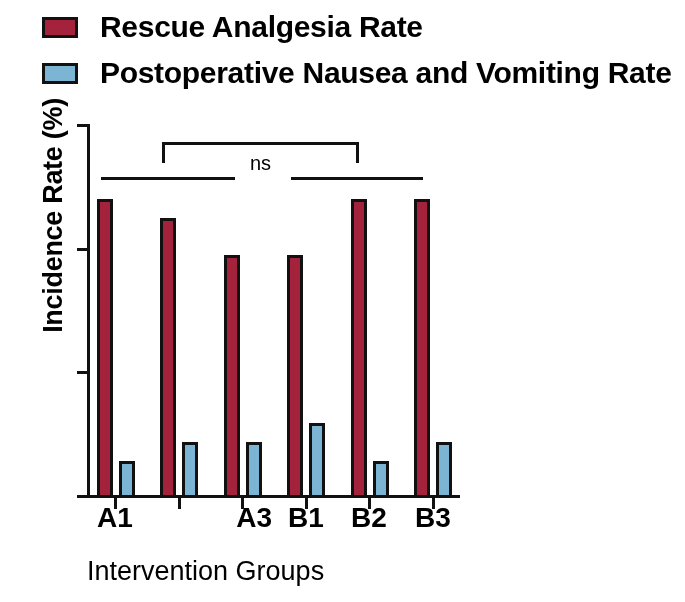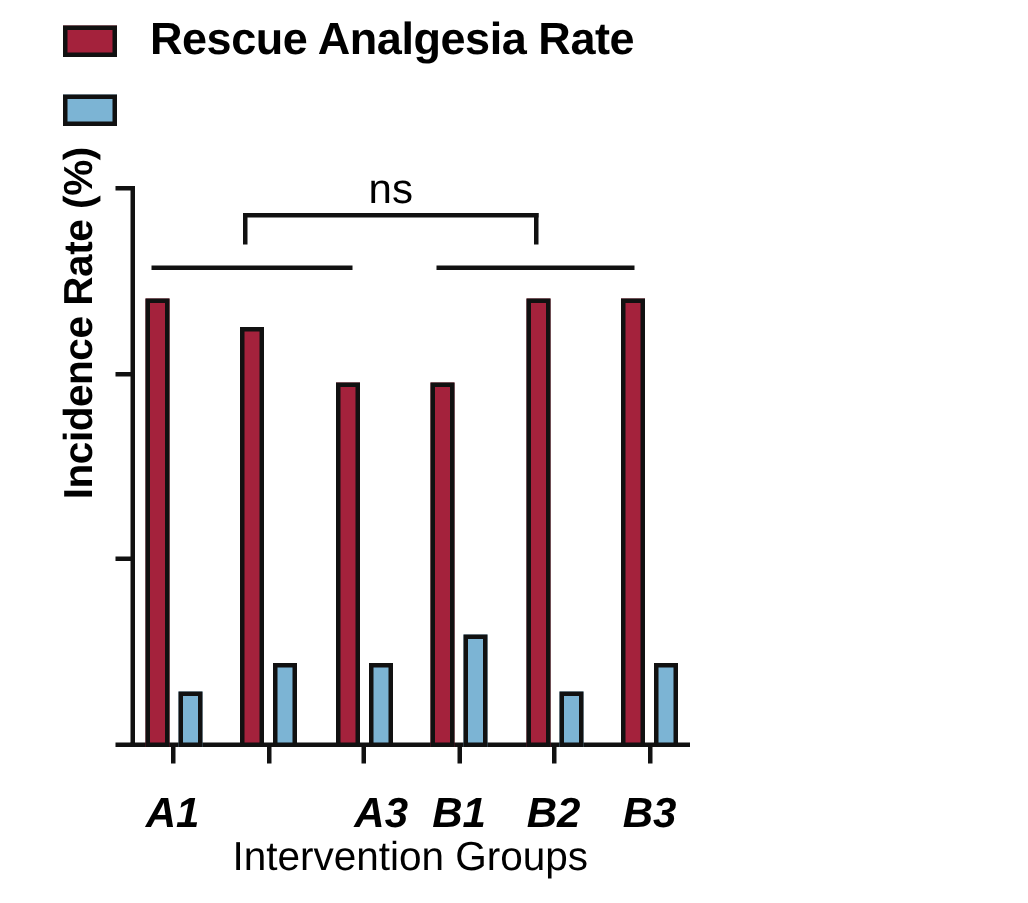--- a/index.html
+++ b/index.html
@@ -62,21 +62,21 @@
     font-size: 27px;
     font-weight: bold;
     letter-spacing: -0.3px;
     white-space: nowrap;
   }
   #x-axis-title {
     position: absolute;
     left: 87px;
     top: 556px;
     width: 373px;
-    text-align: center;
+    text-align: left;
     font-size: 27px;
     white-space: nowrap;
   }
 
   
   #plot {
     position: absolute;
     left: 0; top: 0;
     width: 543px;
     height: 602px;
@@ -117,28 +117,27 @@
 
   .x-tick-mark {
     position: absolute;
     top: 498px;
     width: 3px;
     height: 11px;
     background: #111111;
   }
   .x-tick-label {
     position: absolute;
-    top: 528px;
+    top: 504px;
     width: 60px;
     text-align: center;
     font-size: 28px;
     font-weight: bold;
     line-height: 1;
     white-space: nowrap;
-    font-style: italic;
   }
 
   
   .bar {
     position: absolute;
     box-sizing: border-box;
     border: 3px solid #111111;
   }
 
   
@@ -150,37 +149,39 @@
   #ns-bracket {
     position: absolute;
     box-sizing: border-box;
     border-top: 3px solid #111111;
     border-left: 3px solid #111111;
     border-right: 3px solid #111111;
   }
   #ns-label {
     position: absolute;
     text-align: center;
-    font-size: 28px;
-    line-height: 1;
-    white-space: nowrap;
+    font-size: 20px;
+    line-height: 1;
+    white-space: nowrap;
+    margin-top: 41px;
   }
 </style>
 </head>
 <body>
 
 <div id="figure">
 
   <div id="legend">
     <div class="legend-row">
       <span class="legend-swatch" style="background:#A4223C;"></span>
       <span class="legend-label">Rescue Analgesia Rate</span>
     </div>
     <div class="legend-row">
       <span class="legend-swatch" style="background:#7CB4D4;"></span>
+      <span class="legend-label">Postoperative Nausea and Vomiting Rate</span>
     </div>
   </div>
 
   <div id="y-axis-title">Incidence Rate (%)</div>
   <div id="x-axis-title">Intervention Groups</div>
 
   <div id="plot">
 
     <div id="y-axis-line"></div>
     <div id="x-axis-line"></div>

